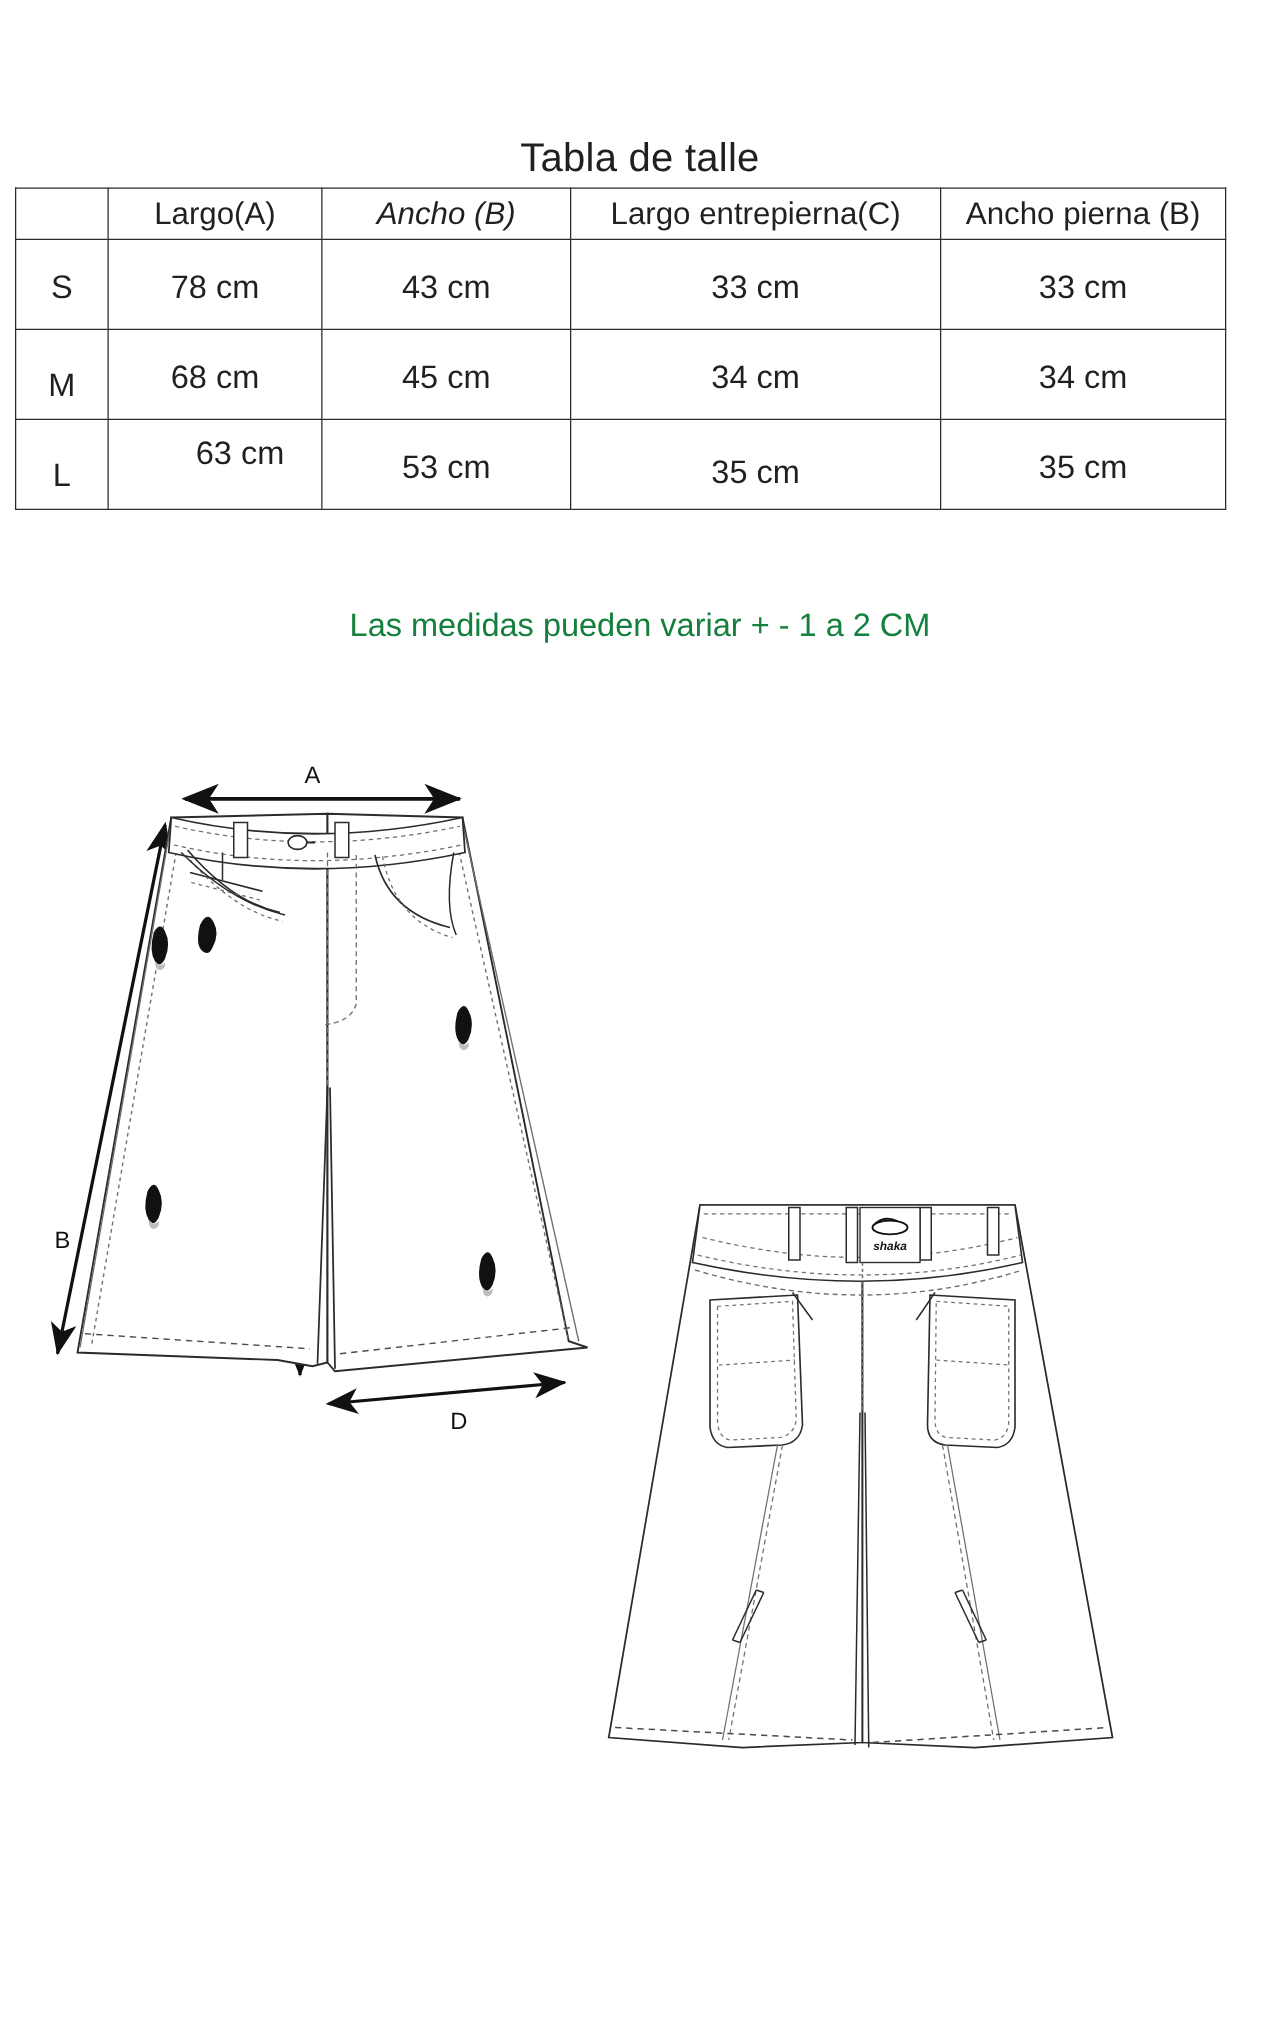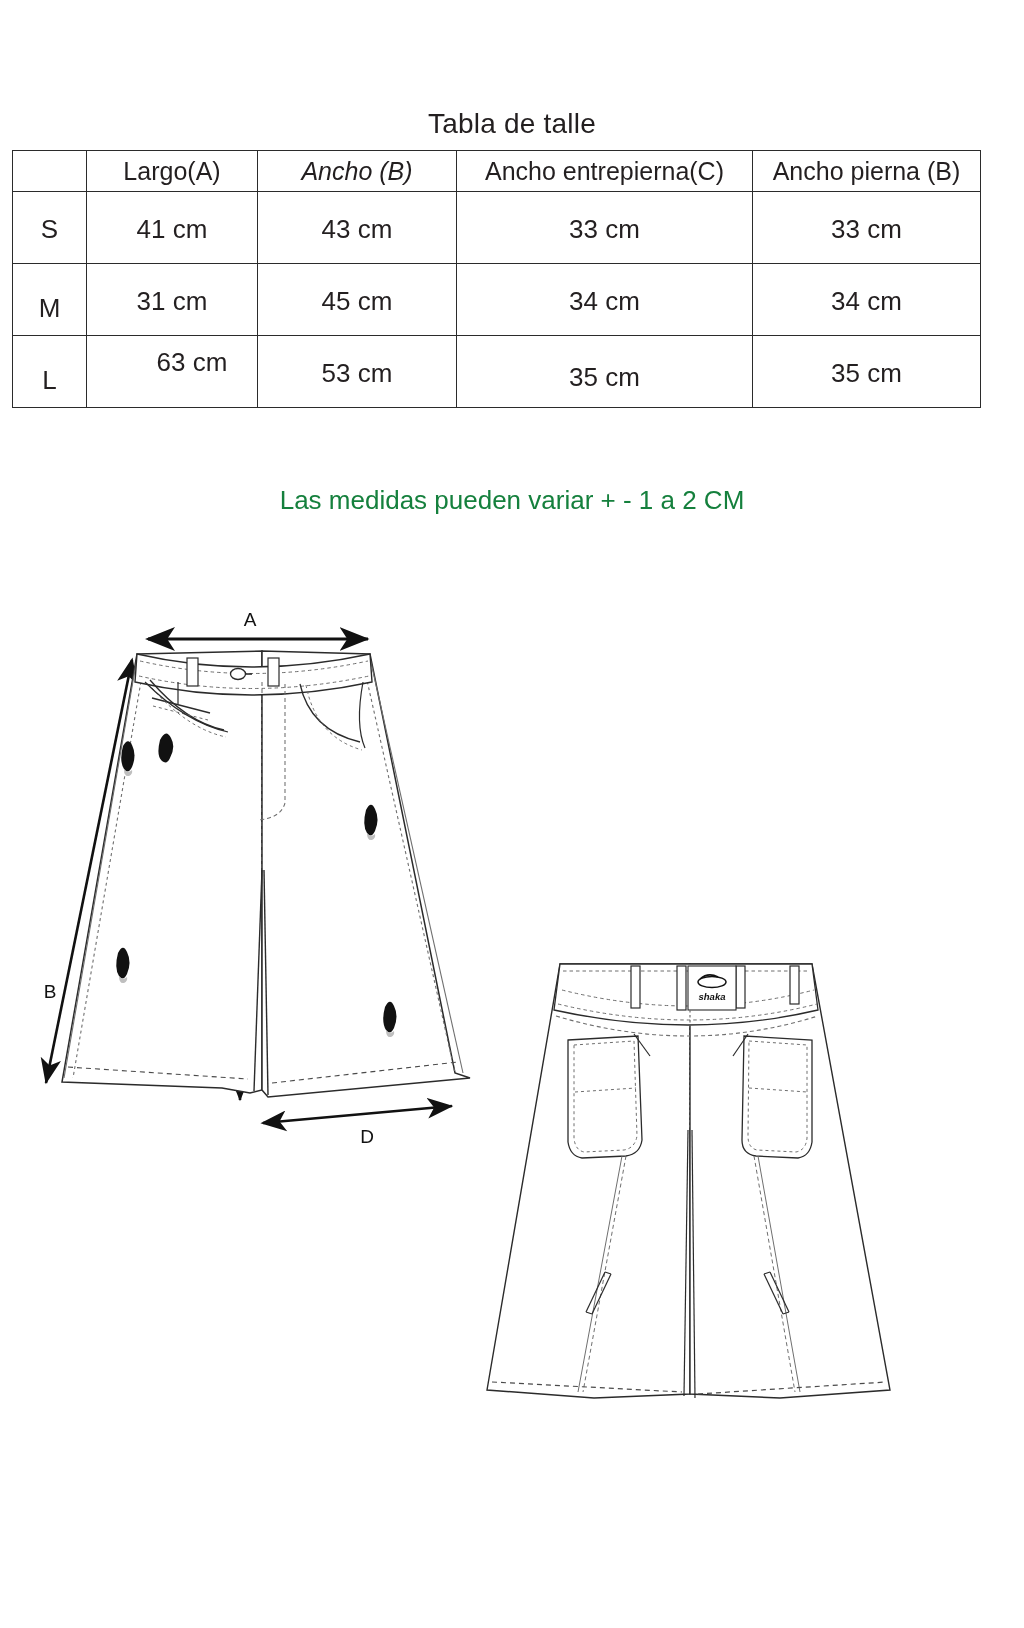--- a/index.html
+++ b/index.html
@@ -16,21 +16,21 @@
     overflow: hidden;
   }
 
   
   .chart-title {
     position: absolute;
     left: 0;
     top: 108px;
     width: 1024px;
     text-align: center;
-    font-size: 28px;
+    font-size: 32px;
     font-weight: 400;
     color: #231f20;
     letter-spacing: .2px;
   }
 
   
   .size-table {
     position: absolute;
     left: 12px;
     top: 150px;
@@ -104,35 +104,35 @@
 <body>
 
 <div class="chart-title">Tabla de talle</div>
 
 <table class="size-table">
   <thead>
     <tr>
       <th class="col-size"></th>
       <th class="col-a">Largo(A)</th>
       <th class="col-b">Ancho (B)</th>
-      <th class="col-c">Ancho entrepierna(C)</th>
+      <th class="col-c">Largo entrepierna(C)</th>
       <th class="col-d">Ancho pierna (B)</th>
     </tr>
   </thead>
   <tbody>
     <tr>
       <td><span class="cell-shift-mid">S</span></td>
-      <td><span class="cell-shift-mid">41 cm</span></td>
+      <td><span class="cell-shift-mid">78 cm</span></td>
       <td><span class="cell-shift-mid">43 cm</span></td>
       <td><span class="cell-shift-mid">33 cm</span></td>
       <td><span class="cell-shift-mid">33 cm</span></td>
     </tr>
     <tr>
       <td><span class="cell-shift-down">M</span></td>
-      <td><span class="cell-shift-mid">31 cm</span></td>
+      <td><span class="cell-shift-mid">68 cm</span></td>
       <td><span class="cell-shift-mid">45 cm</span></td>
       <td><span class="cell-shift-mid">34 cm</span></td>
       <td><span class="cell-shift-mid">34 cm</span></td>
     </tr>
     <tr>
       <td><span class="cell-shift-down">L</span></td>
       <td><span class="cell-shift-up">63 cm</span></td>
       <td><span class="cell-shift-mid">53 cm</span></td>
       <td><span class="cell-shift-down2">35 cm</span></td>
       <td><span class="cell-shift-mid">35 cm</span></td>

